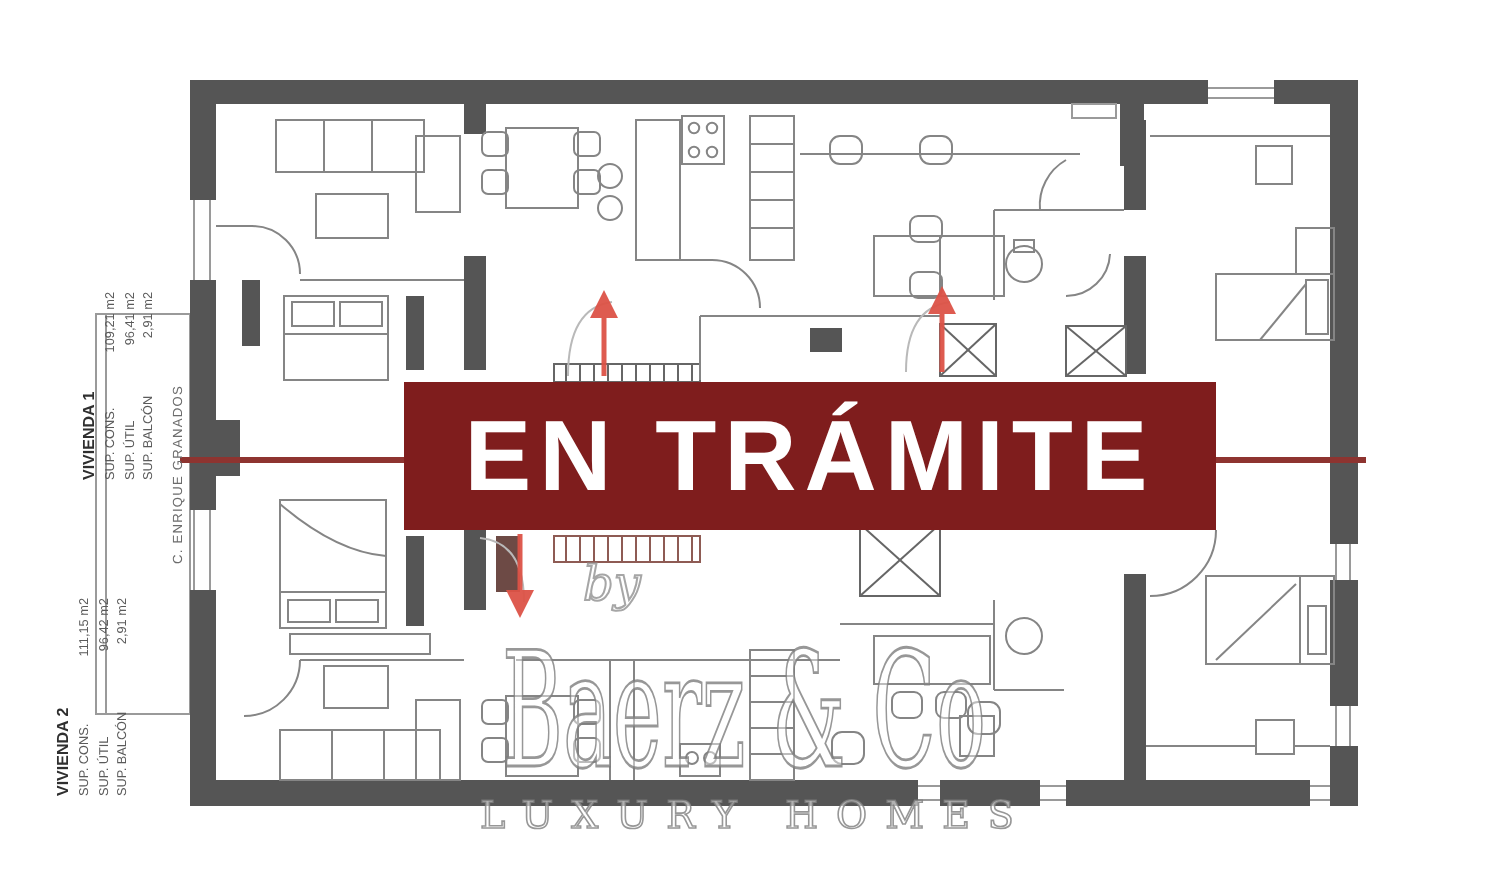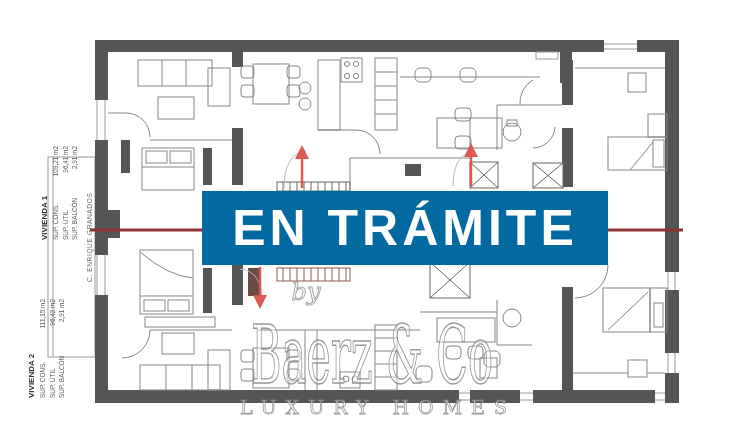--- a/index.html
+++ b/index.html
@@ -15,21 +15,21 @@
   .u2{left:27px;top:398px;width:99px;}
   .ut{font-weight:bold;font-size:8px;color:#2f2f2f;margin-bottom:2px;white-space:nowrap;}
   .ur{display:flex;justify-content:space-between;font-size:6.4px;line-height:1.5;
       white-space:nowrap;color:#5a5a5a;}
   .street{position:absolute;left:86px;top:282px;transform:rotate(-90deg);
           transform-origin:0 0;font-size:6.6px;color:#6c6c6c;letter-spacing:.6px;
           white-space:nowrap;}
 
   
   .banner{position:absolute;left:202px;top:191px;width:406px;height:74px;
-          background:#0369a1;display:flex;align-items:center;justify-content:center;}
+          background:#7f1d1d;display:flex;align-items:center;justify-content:center;}
   .banner span{color:#fff;font-weight:bold;font-size:50px;letter-spacing:4px;
                font-family:"Liberation Sans",sans-serif;}
 
   
   .wm-by{font-family:"DejaVu Serif",serif;font-style:italic;font-size:24px;
          fill:rgba(255,255,255,.35);stroke:rgba(150,150,150,.85);stroke-width:1px;}
   .wm-brand{font-family:"DejaVu Serif",serif;font-size:80px;
             fill:rgba(255,255,255,.45);stroke:rgba(125,125,125,.8);stroke-width:1.4px;}
   .wm-tag{font-family:"DejaVu Serif",serif;font-size:19px;letter-spacing:9px;
           fill:rgba(255,255,255,.55);stroke:rgba(125,125,125,.8);stroke-width:.8px;}

